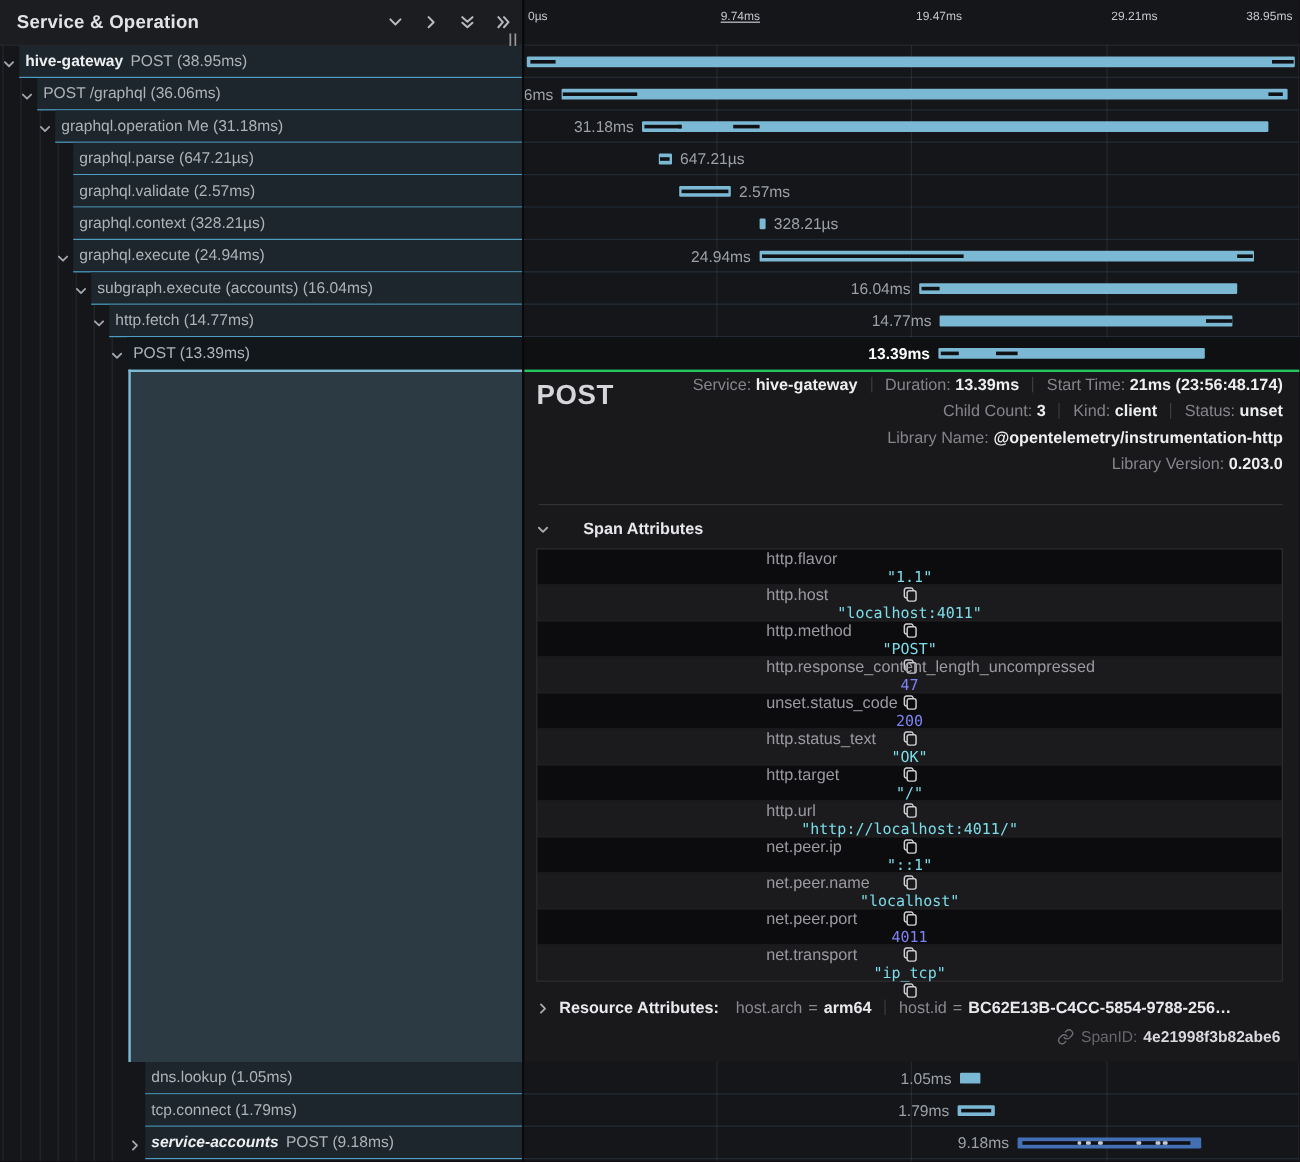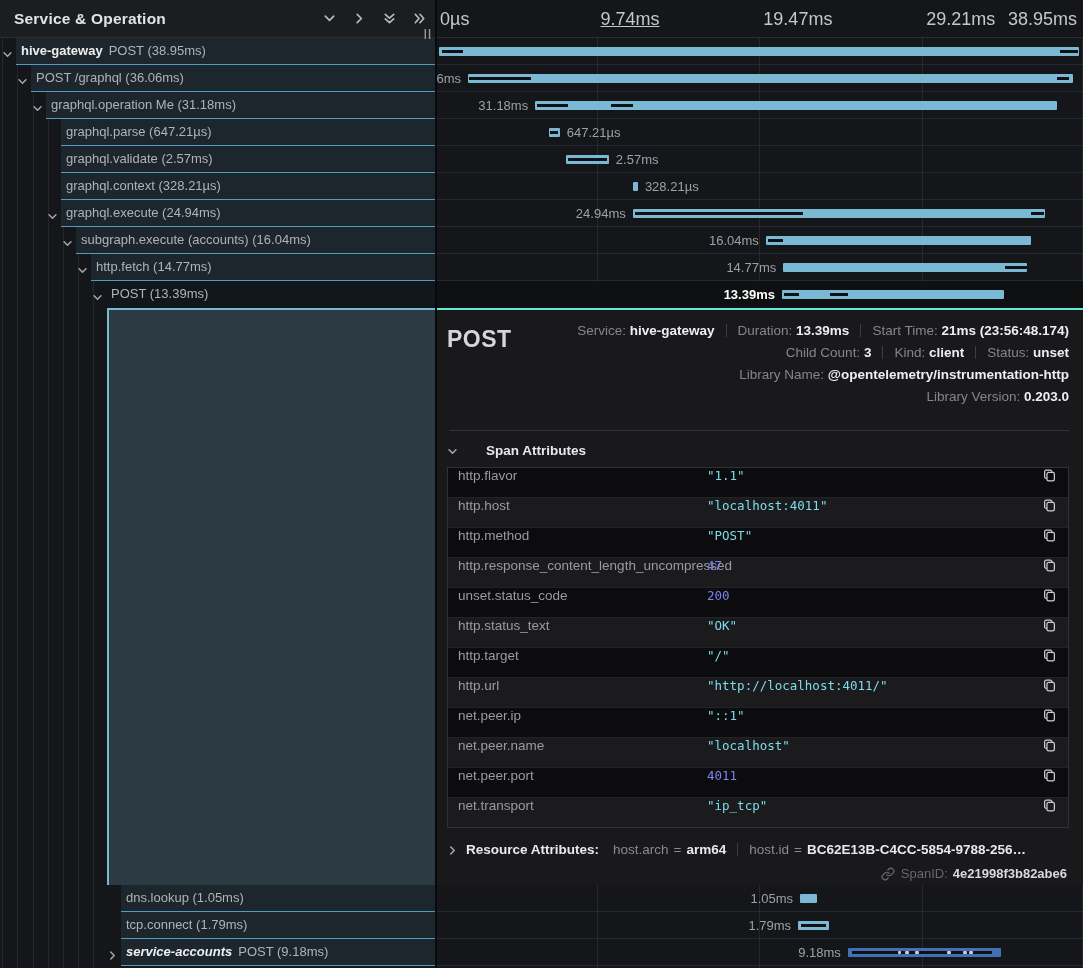--- a/index.html
+++ b/index.html
@@ -17,21 +17,21 @@
   #header{position:absolute;top:0;left:0;right:0;height:37px;border-bottom:1px solid #2c2d31;
           display:flex;z-index:5;}
   #header-left{width:437px;background:#1c1d20;display:flex;align-items:center;
                padding:0 10px 0 14px;box-sizing:border-box;position:relative;}
   #header-title{flex:1;font-size:15.5px;font-weight:700;color:#e2e3e6;letter-spacing:.2px;}
   .hicon{width:15px;height:15px;margin-left:15px;cursor:pointer;flex:none;}
   .hicon svg{display:block;}
   #grip{position:absolute;right:5px;bottom:-2px;color:#97979c;font-size:11px;
         letter-spacing:1px;font-weight:700;cursor:col-resize;}
   #ruler{flex:1;position:relative;background:#14161a;}
-  .tick-label{position:absolute;top:9px;font-size:18px;color:#c6c7cc;white-space:nowrap;}
+  .tick-label{position:absolute;top:9px;font-size:10px;color:#c6c7cc;white-space:nowrap;}
 
   
   #rows-top{position:absolute;top:38px;left:0;right:0;z-index:2;}
   #rows-bottom{position:absolute;top:885px;left:0;right:0;z-index:2;}
   .trow{height:27px;display:flex;position:relative;}
   .cell-left{width:437px;position:relative;flex:none;}
   .rowbg{position:absolute;right:0;top:0;bottom:0;background:#1d262c;
          border-bottom:1px solid #4e9dc3;white-space:nowrap;overflow:hidden;}
   .rowbg.sel{background:#12171c;border-bottom:none;}
   .rowtext{line-height:26px;font-size:13px;padding-left:5px;color:#aeb3b9;}
@@ -47,35 +47,35 @@
   .mark.light{background:#c3ccd6;border-radius:1px;}
   .bar-label{position:absolute;top:0;line-height:27px;font-size:13px;color:#9da1a7;
              white-space:nowrap;z-index:3;}
   .bar-label.sel{color:#ffffff;font-weight:700;}
 
   
   #detail{position:absolute;top:308px;left:0;right:0;height:577px;display:flex;z-index:3;}
   #detail-spacer{width:107px;flex:none;}
   #detail-slate{width:328px;flex:none;background:#2b3a43;border-top:2px solid #7ab8d4;
                 border-left:2px solid #7ab8d4;box-sizing:border-box;}
-  #detail-panel{flex:1;background:#19181b;border-top:2px solid #5eead4;box-sizing:border-box;
-                padding:10px 14px 0 12px;position:relative;font-size:13.5px;}
+  #detail-panel{flex:1;background:#19181b;border-top:2px solid #22c55e;box-sizing:border-box;
+                padding:0 14px 0 12px;position:relative;font-size:13.5px;}
   #dp-head{display:flex;align-items:flex-start;}
   #dp-title{font-size:23px;color:#d5d5da;font-weight:600;letter-spacing:.5px;padding-top:6px;}
   #dp-overview{flex:1;text-align:right;line-height:22px;color:#85858b;}
   .ov-label{color:#85858b;}
   .ov-value{color:#eceef0;font-weight:700;}
   .ov-sep{display:inline-block;width:1px;height:13px;background:#3c3c41;
           margin:0 11px;vertical-align:-2px;}
   #dp-rule{height:1px;background:#323237;margin:22px 0 0 2px;}
   #attr-head{margin-top:12px;display:flex;align-items:center;color:#e8e8ec;
              font-weight:700;font-size:13.5px;gap:20px;}
   .schev{width:11px;height:11px;margin-right:8px;color:#a9a9af;flex:none;}
   #attr-table{margin-top:9px;border:1px solid #323236;}
-  .attr-row{height:29px;display:flex;align-items:flex-start;}
+  .attr-row{height:29px;display:flex;align-items:center;flex-direction:column;}
   .attr-row:not(:last-child){border-bottom:1px solid #232327;}
   .attr-row.odd{background:#0c0c0e;}
   .attr-row.even{background:#1b1b1e;}
   .attr-key{width:249px;padding-left:10px;color:#9a9aa1;flex:none;white-space:nowrap;}
   .attr-val{flex:1;font-family:"DejaVu Sans Mono",monospace;font-size:12.5px;white-space:nowrap;}
   .attr-val.string{color:#7bdde9;}
   .attr-val.number{color:#7e82f2;}
   .copy-btn{width:38px;flex:none;display:flex;justify-content:center;cursor:pointer;}
   #res-row{margin-top:14px;display:flex;align-items:center;white-space:nowrap;overflow:hidden;}
   #res-title{color:#e9e9ed;font-weight:700;margin-right:14px;}

